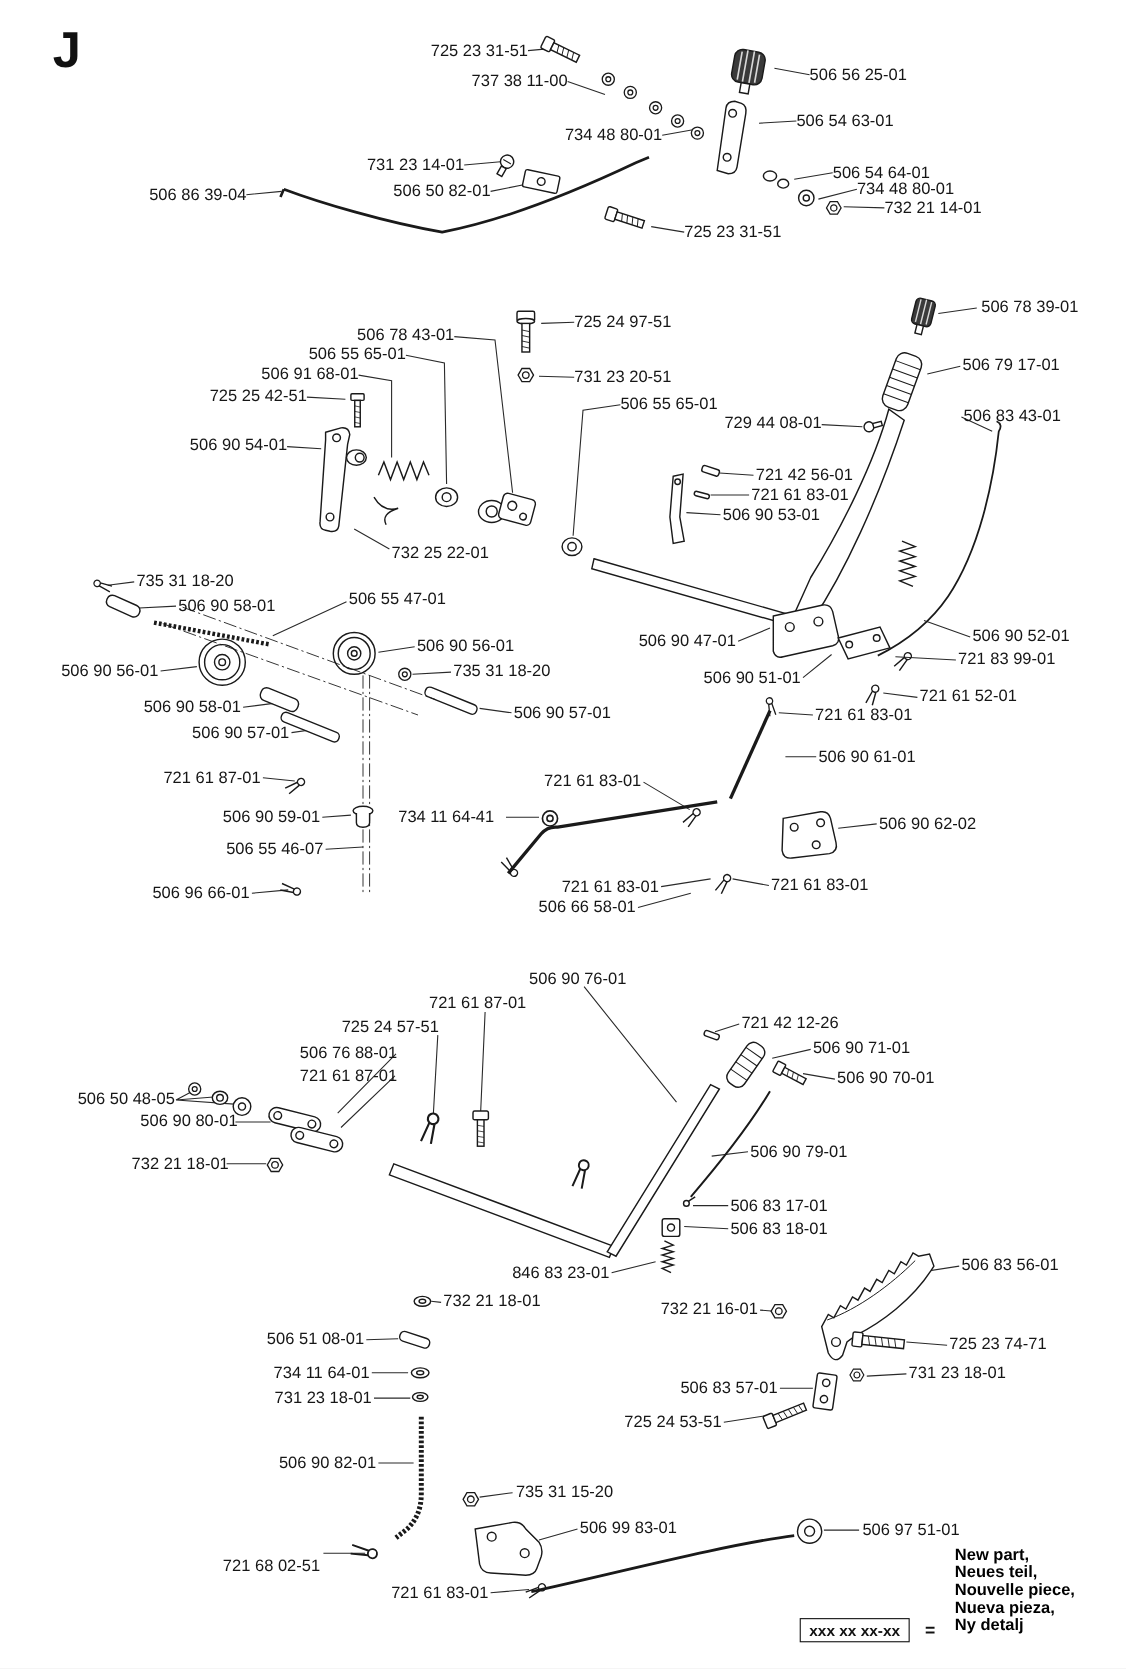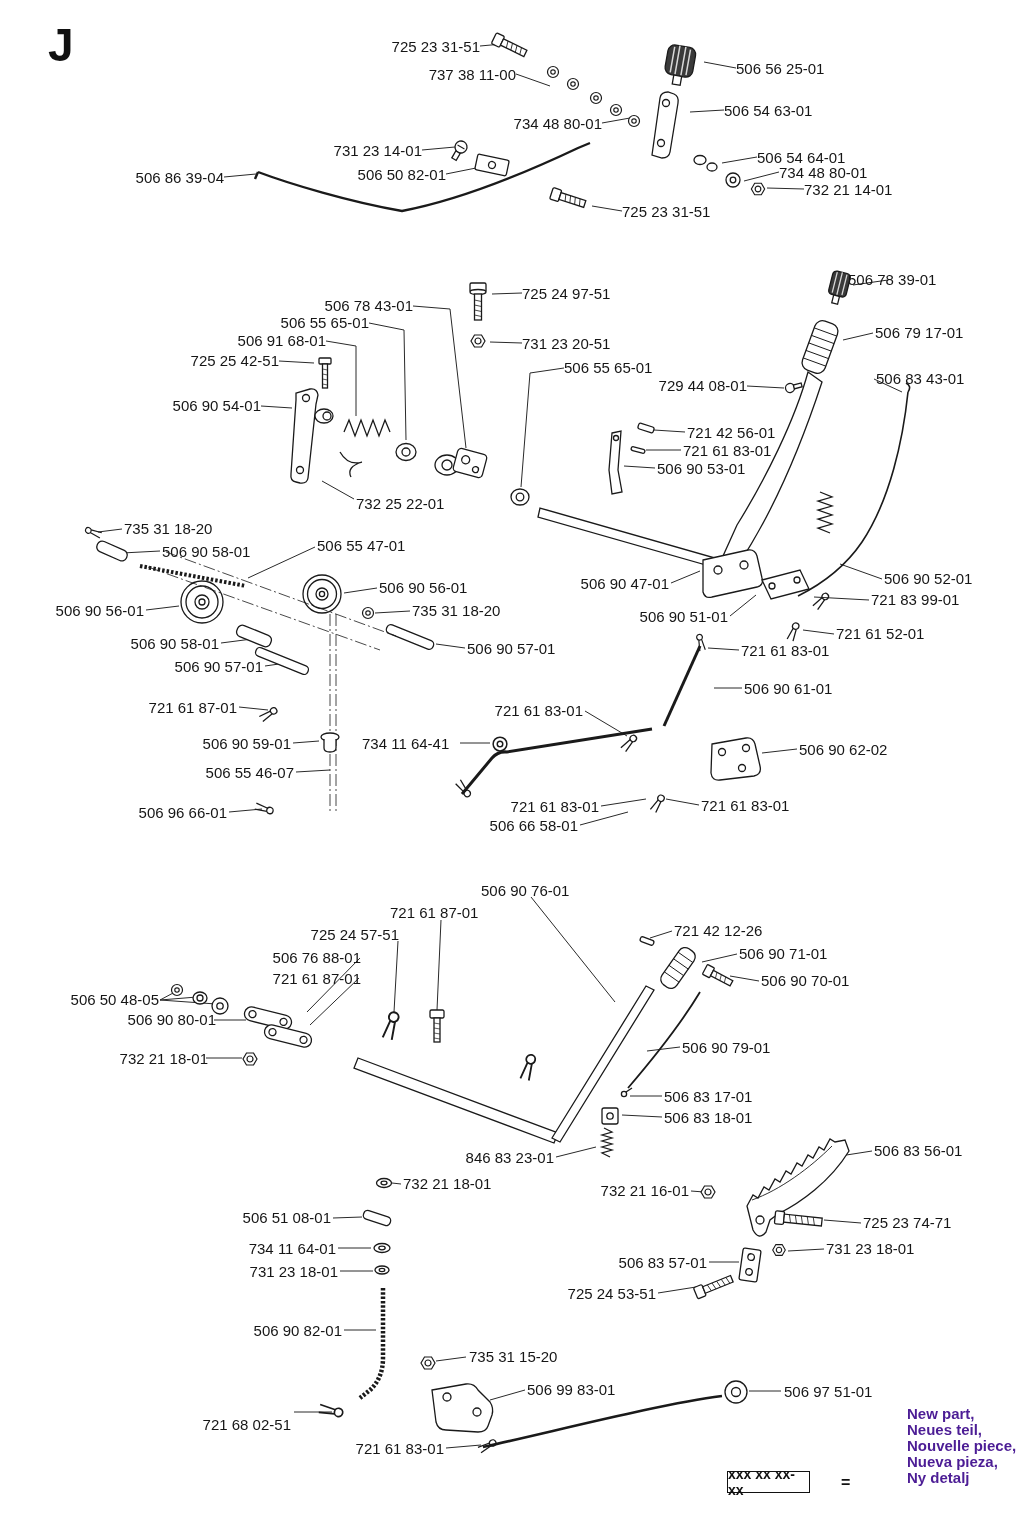--- a/index.html
+++ b/index.html
@@ -10,31 +10,31 @@
   .section-letter {
     position:absolute; left:48px; top:18px; font-size:46px; font-weight:bold;
     color:#111; letter-spacing:1px;
   }
   svg.diagram { position:absolute; left:0; top:0; }
   .part-label {
     position:absolute; font-size:15px; color:#161616; white-space:nowrap;
     line-height:15px;
   }
   .legend-box {
-    position:absolute; left:727px; top:1471px; width:83px; height:22px;
+    position:absolute; left:727px; top:1471px; width:100px; height:22px;
     border:1.5px solid #111; box-sizing:border-box;
     display:flex; align-items:center; justify-content:center;
     font-weight:bold; font-size:14px; color:#111;
   }
   .legend-eq {
     position:absolute; left:841px; top:1474px; font-weight:bold; font-size:16px; color:#111;
   }
   .legend-lines {
     position:absolute; left:868px; top:1406px; font-weight:bold;
-    font-size:15px; line-height:16px; color:#4c1d95;margin-left:39px;
+    font-size:15px; line-height:16px; color:#000000;
   }
 </style>
 </head>
 <body>
 
 <div class="page">
 
   <div class="section-letter">J</div>
 
   <svg class="diagram" width="1024" height="1517" viewBox="0 0 1024 1517">
@@ -365,21 +365,21 @@
       <div class="part-label" style="left: 736px; top: 68px; transform: translate(0px, -50%);">506 56 25-01</div>
       <div class="part-label" style="left: 724px; top: 110px; transform: translate(0px, -50%);">506 54 63-01</div>
       <div class="part-label" style="left: 602px; top: 123px; transform: translate(-100%, -50%);">734 48 80-01</div>
       <div class="part-label" style="left: 422px; top: 150px; transform: translate(-100%, -50%);">731 23 14-01</div>
       <div class="part-label" style="left: 757px; top: 157px; transform: translate(0px, -50%);">506 54 64-01</div>
       <div class="part-label" style="left: 224px; top: 177px; transform: translate(-100%, -50%);">506 86 39-04</div>
       <div class="part-label" style="left: 446px; top: 174px; transform: translate(-100%, -50%);">506 50 82-01</div>
       <div class="part-label" style="left: 779px; top: 172px; transform: translate(0px, -50%);">734 48 80-01</div>
       <div class="part-label" style="left: 804px; top: 189px; transform: translate(0px, -50%);">732 21 14-01</div>
       <div class="part-label" style="left: 622px; top: 211px; transform: translate(0px, -50%);">725 23 31-51</div>
-      <div class="part-label" style="left: 848px; top: 279px; transform: translate(0px, -50%);">506 78 39-01</div>
+      <div class="part-label" style="left: 892px; top: 279px; transform: translate(0px, -50%);">506 78 39-01</div>
       <div class="part-label" style="left: 522px; top: 293px; transform: translate(0px, -50%);">725 24 97-51</div>
       <div class="part-label" style="left: 413px; top: 305px; transform: translate(-100%, -50%);">506 78 43-01</div>
       <div class="part-label" style="left: 369px; top: 322px; transform: translate(-100%, -50%);">506 55 65-01</div>
       <div class="part-label" style="left: 326px; top: 340px; transform: translate(-100%, -50%);">506 91 68-01</div>
       <div class="part-label" style="left: 522px; top: 343px; transform: translate(0px, -50%); text-align: center;">731 23 20-51</div>
       <div class="part-label" style="left: 875px; top: 332px; transform: translate(0px, -50%);">506 79 17-01</div>
       <div class="part-label" style="left: 279px; top: 360px; transform: translate(-100%, -50%);">725 25 42-51</div>
       <div class="part-label" style="left: 564px; top: 367px; transform: translate(0px, -50%);">506 55 65-01</div>
       <div class="part-label" style="left: 747px; top: 385px; transform: translate(-100%, -50%);">729 44 08-01</div>
       <div class="part-label" style="left: 876px; top: 378px; transform: translate(0px, -50%);">506 83 43-01</div>

